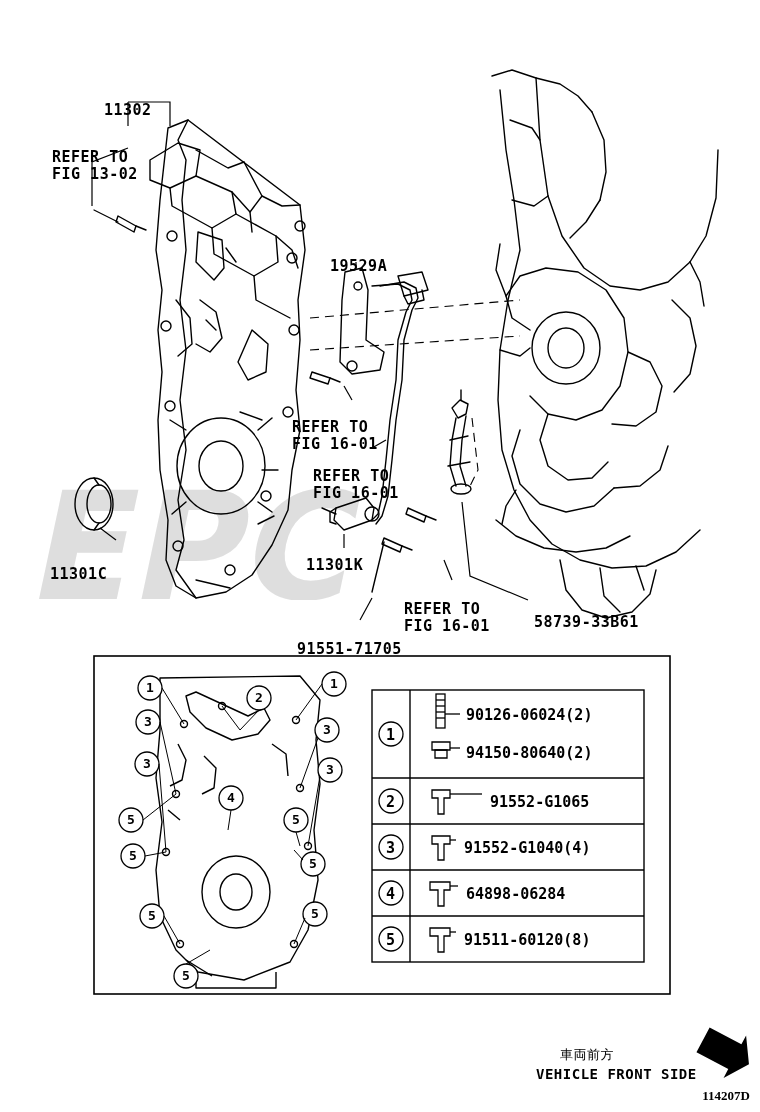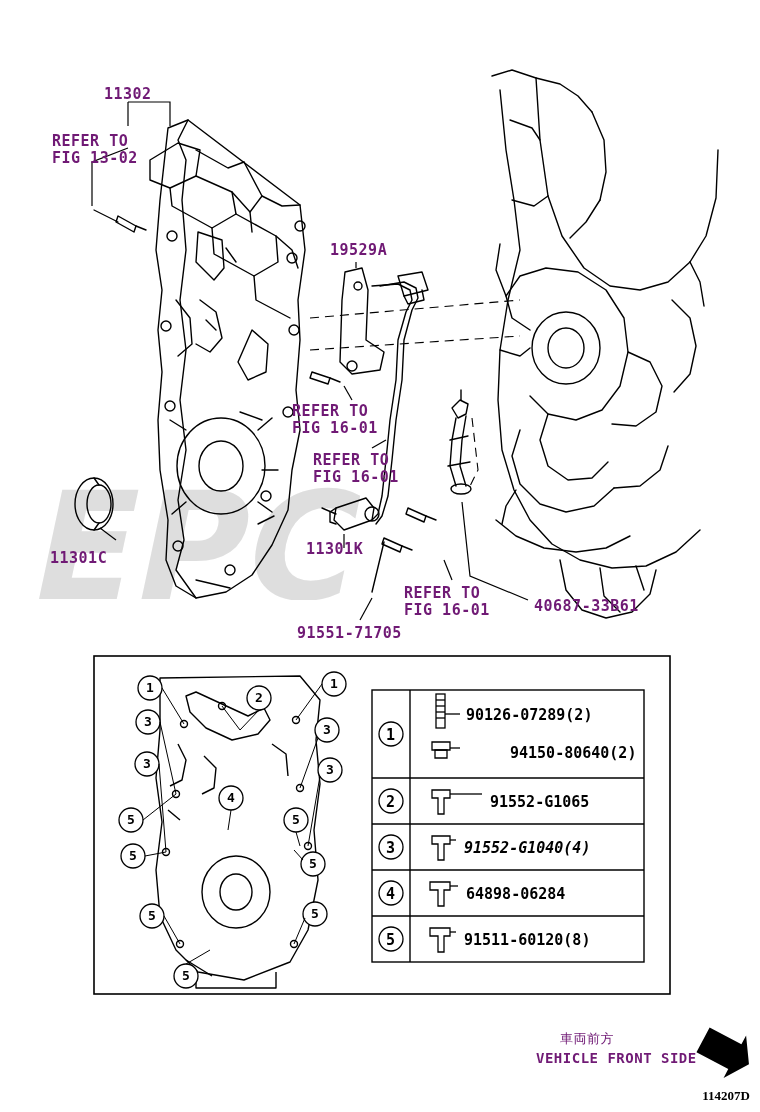--- a/index.html
+++ b/index.html
@@ -14,21 +14,22 @@
   .stage{position:absolute;left:0;top:0;width:760px;height:1112px;}
   svg.layer{position:absolute;left:0;top:0;width:760px;height:1112px;}
   .lbl{
     position:absolute;
     font-family:"DejaVu Sans Mono", monospace;
     font-size:15px;
     font-weight:bold;
     letter-spacing:0.5px;
     white-space:pre;
     line-height:17px;
-    color:#701a75;
+    color:#000000;
+    margin-top:16px;
   }
   .lbl.jp{font-family:"DejaVu Sans", sans-serif;font-weight:normal;font-size:13px;}
   .tbl-txt{
     position:absolute;
     font-family:"DejaVu Sans Mono", monospace;
     font-size:15px;
     font-weight:bold;
     white-space:pre;
   }
   .wm{
@@ -207,21 +208,21 @@
 FIG 13-02</div>
   <div class="lbl" style="left:330px;top:242px;">19529A</div>
   <div class="lbl" style="left:292px;top:403px;">REFER TO
 FIG 16-01</div>
   <div class="lbl" style="left:313px;top:452px;">REFER TO
 FIG 16-01</div>
   <div class="lbl" style="left:50px;top:550px;">11301C</div>
   <div class="lbl" style="left:306px;top:541px;text-align:right;">11301K</div>
   <div class="lbl" style="left:404px;top:585px;">REFER TO
 FIG 16-01</div>
-  <div class="lbl" style="left:534px;top:598px;">40687-33B61</div>
+  <div class="lbl" style="left:534px;top:598px;">58739-33B61</div>
   <div class="lbl" style="left:297px;top:625px;">91551-71705</div>
 
   <svg class="layer" viewBox="0 0 760 1112">
 
     <rect x="94" y="656" width="576" height="338" fill="none" stroke="#000" stroke-width="1.6"></rect>
 
     <rect x="372" y="690" width="272" height="272" fill="none" stroke="#000" stroke-width="1.4"></rect>
     <line x1="372" y1="778" x2="644" y2="778" stroke="#000" stroke-width="1.4"></line>
     <line x1="372" y1="824" x2="644" y2="824" stroke="#000" stroke-width="1.4"></line>
     <line x1="372" y1="870" x2="644" y2="870" stroke="#000" stroke-width="1.4"></line>
@@ -289,24 +290,24 @@
       <circle cx="222" cy="706" r="3.5"></circle>
     </g>
   </svg>
 
   <div class="tbl-txt" style="left:386px;top:726px;">1</div>
   <div class="tbl-txt" style="left:386px;top:793px;">2</div>
   <div class="tbl-txt" style="left:386px;top:839px;">3</div>
   <div class="tbl-txt" style="left:386px;top:885px;">4</div>
   <div class="tbl-txt" style="left:386px;top:931px;">5</div>
 
-  <div class="tbl-txt" style="left:466px;top:706px;">90126-07289(2)</div>
-  <div class="tbl-txt" style="left:466px;top:744px;margin-left:44px;">94150-80640(2)</div>
+  <div class="tbl-txt" style="left:466px;top:706px;">90126-06024(2)</div>
+  <div class="tbl-txt" style="left:466px;top:744px;">94150-80640(2)</div>
   <div class="tbl-txt" style="left:490px;top:793px;">91552-G1065</div>
-  <div class="tbl-txt" style="left:464px;top:839px;font-style:italic;">91552-G1040(4)</div>
+  <div class="tbl-txt" style="left:464px;top:839px;">91552-G1040(4)</div>
   <div class="tbl-txt" style="left:466px;top:885px;">64898-06284</div>
   <div class="tbl-txt" style="left:464px;top:931px;">91511-60120(8)</div>
 
   <svg class="layer" viewBox="0 0 760 1112">
     <g fill="#fff" stroke="#000" stroke-width="1.3">
       <circle cx="150" cy="688" r="12"></circle>
       <circle cx="334" cy="684" r="12"></circle>
       <circle cx="148" cy="722" r="12"></circle>
       <circle cx="259" cy="698" r="12"></circle>
       <circle cx="327" cy="730" r="12"></circle>

